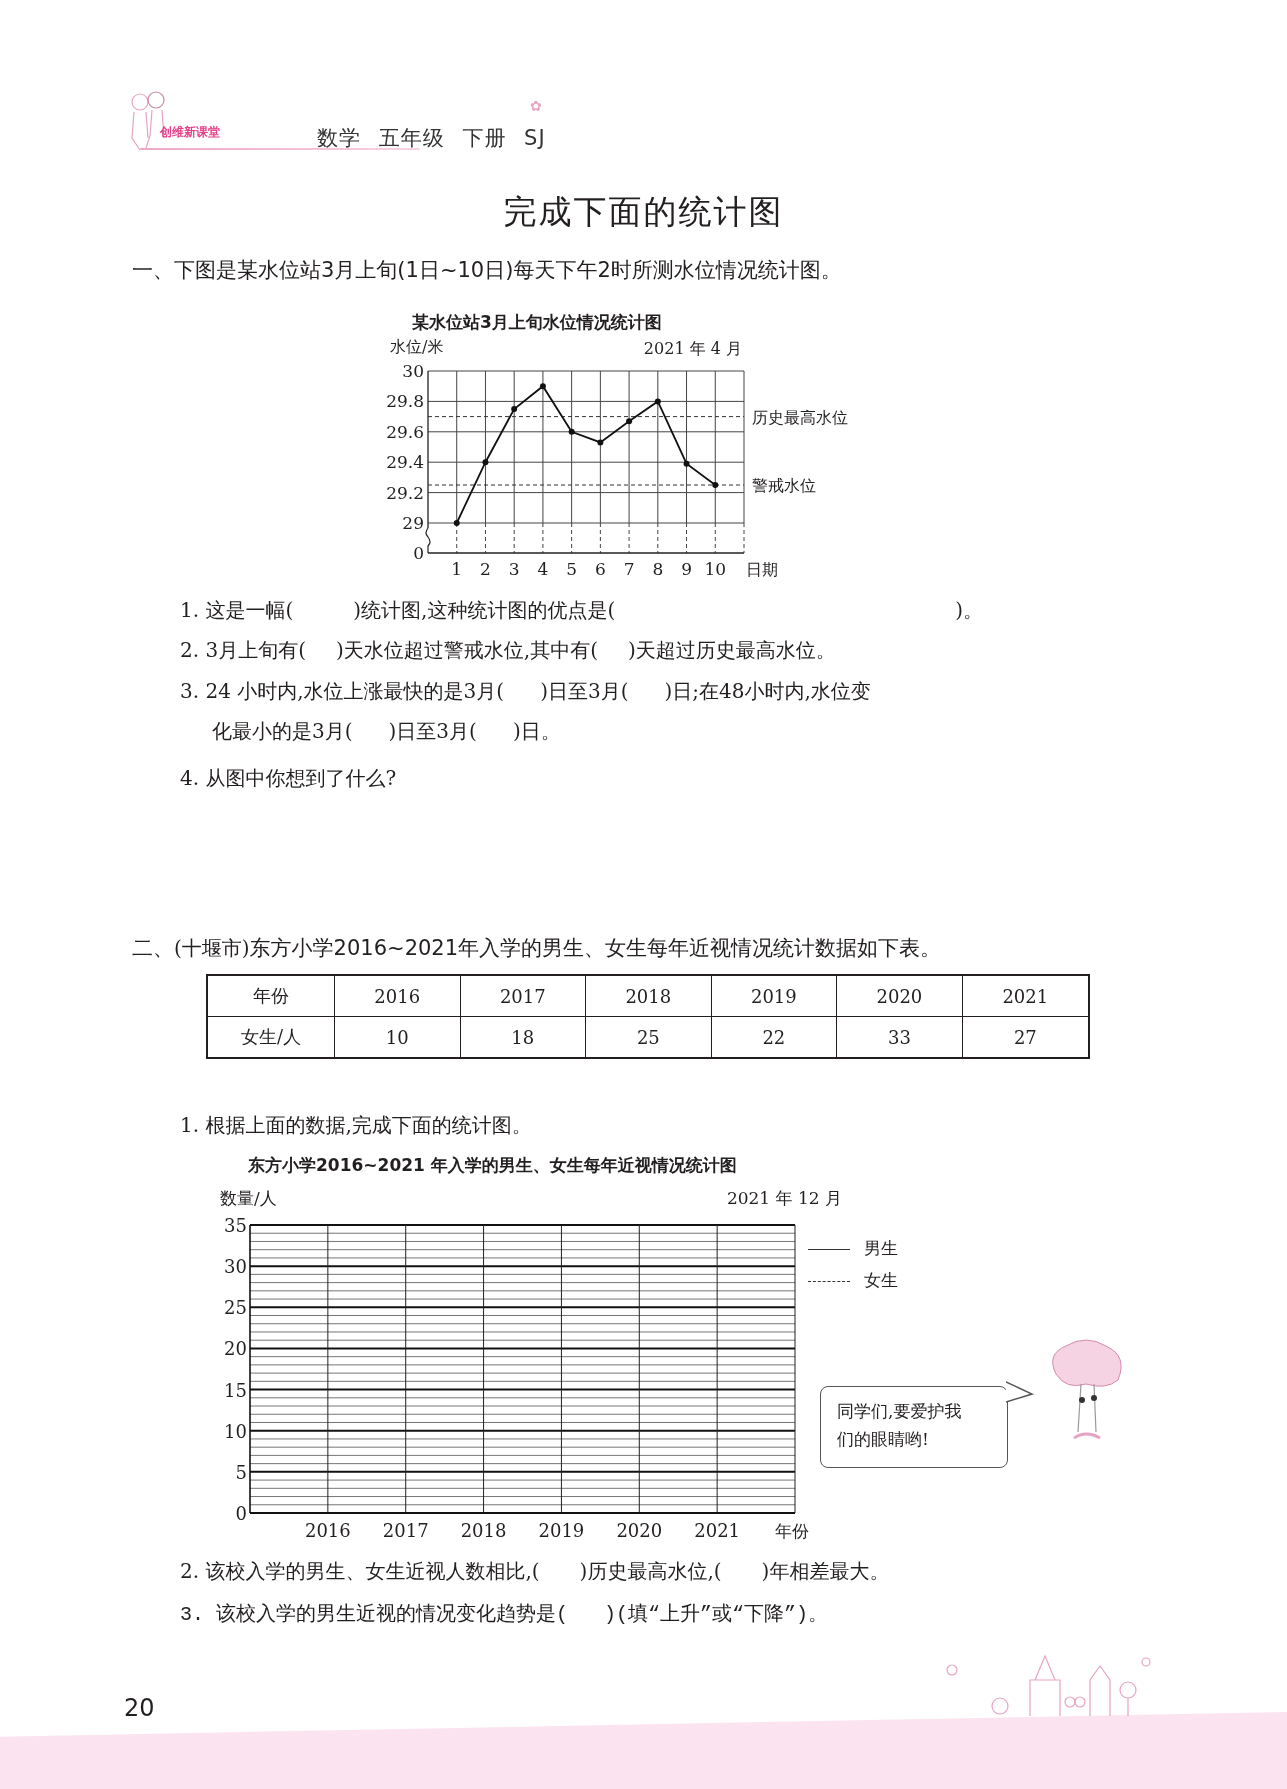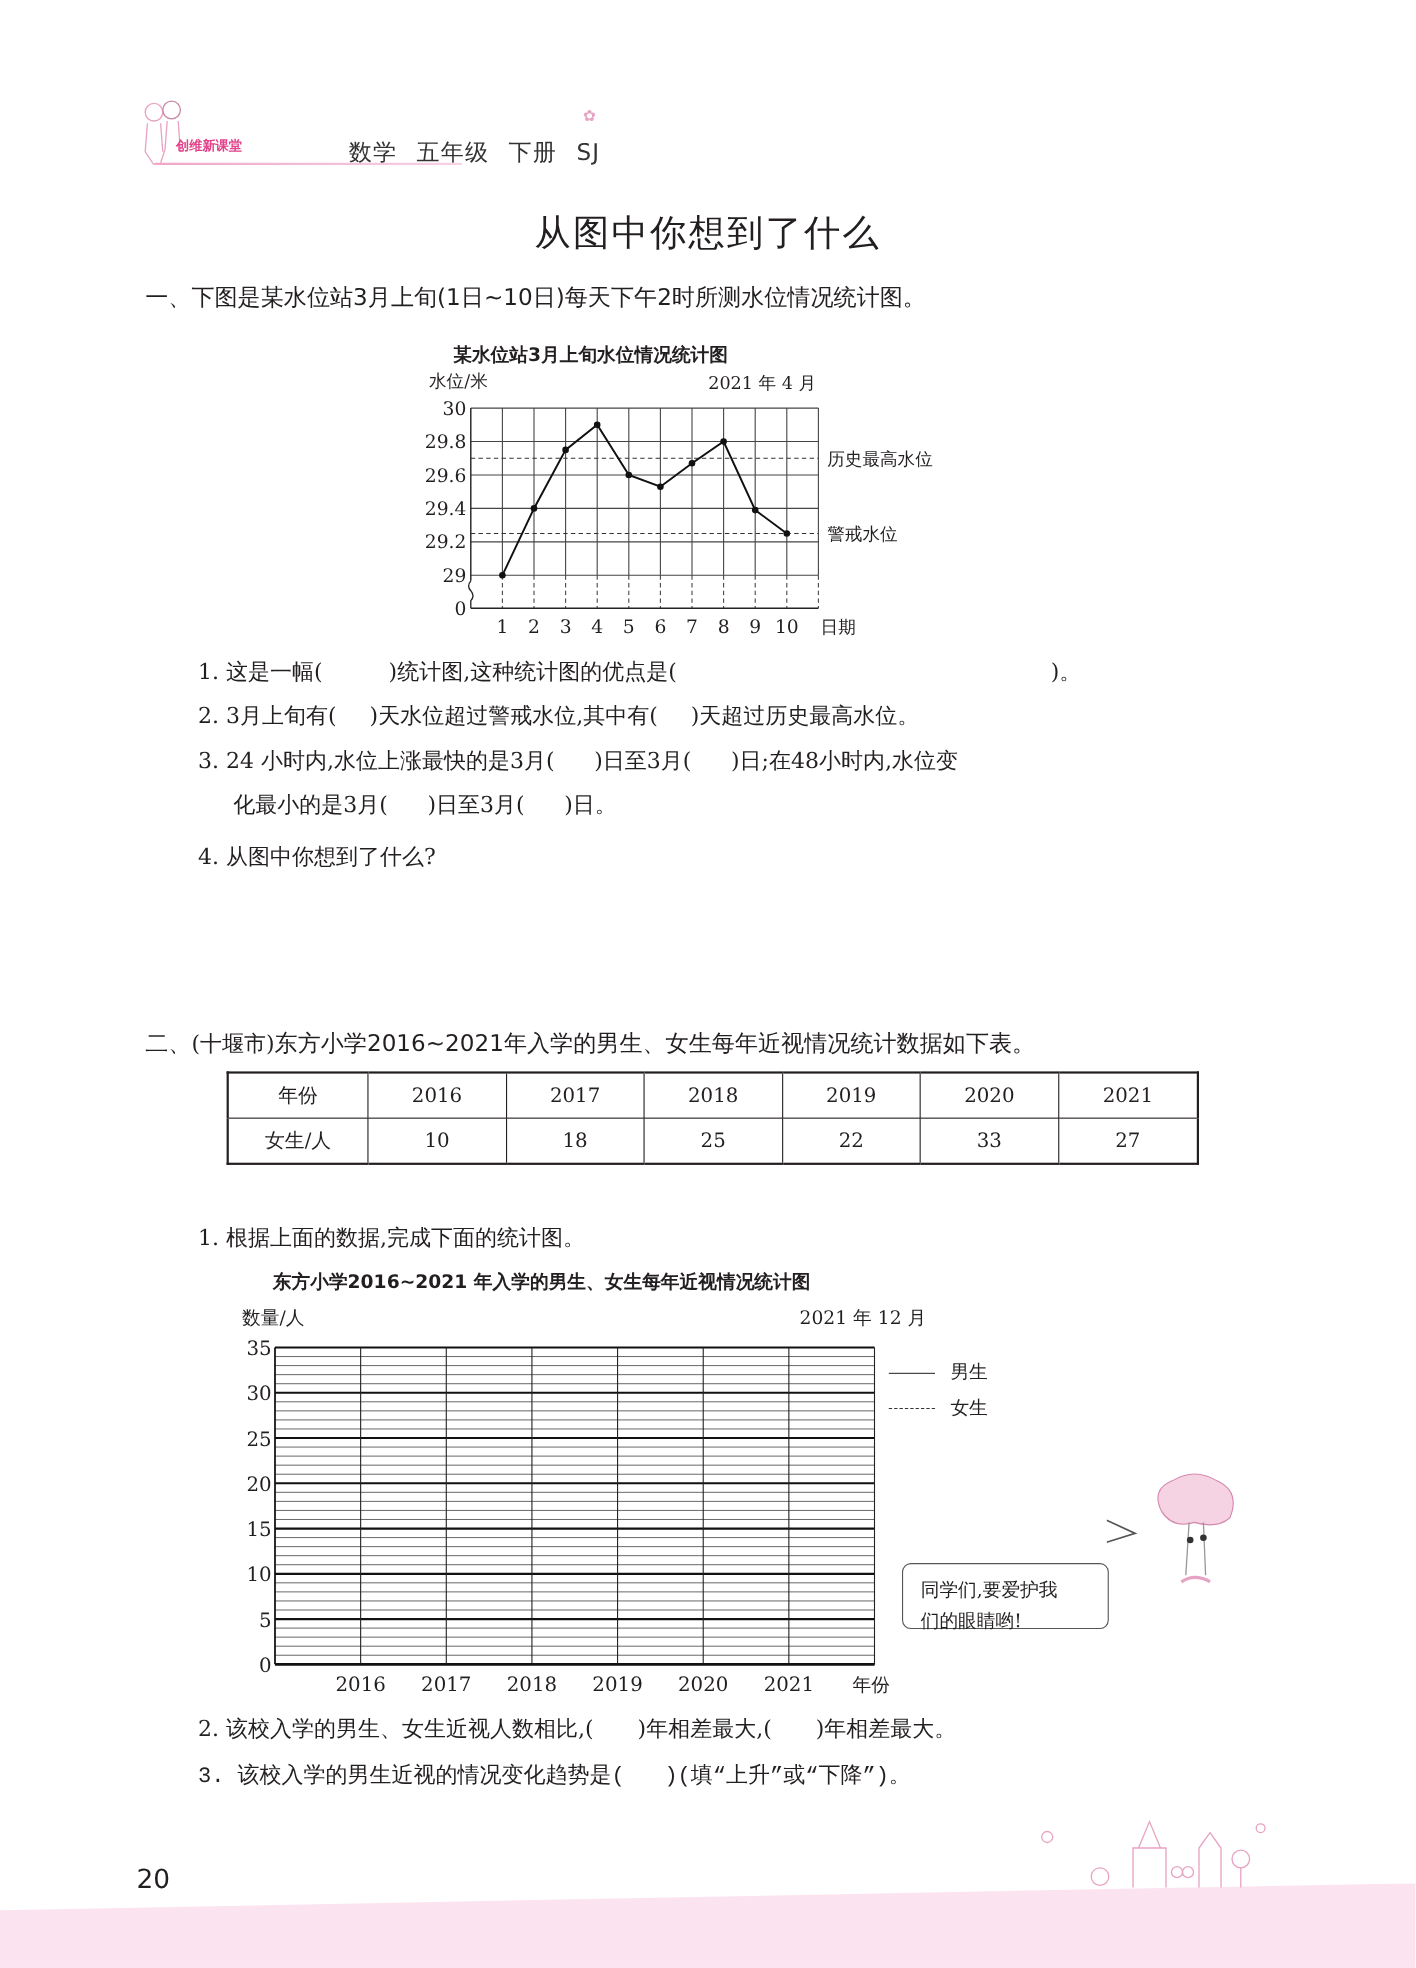--- a/index.html
+++ b/index.html
@@ -16,21 +16,21 @@
   .q-head { font-size:21px; color:#231f20; }
   .q-item { font-family:"DejaVu Serif", serif; font-size:20px; color:#231f20; }
   .paren { display:inline-block; }
   table.data { position:absolute; left:206px; top:974px; width:884px; border-collapse:collapse; font-family:"DejaVu Serif", serif; font-size:18px; }
   table.data td { border:1px solid #231f20; height:38px; text-align:center; }
   table.data tr:first-child td { border-top:2px solid #231f20; }
   table.data tr:last-child td { border-bottom:2px solid #231f20; }
   table.data td:first-child { border-left:2px solid #231f20; width:124px; }
   table.data td:last-child { border-right:2px solid #231f20; }
   .chart-title { font-size:17px; color:#231f20; font-weight:bold; }
-  .bubble { left:820px; top:1421px; width:188px; height:60px; border:1.5px solid #555; border-radius:8px; background:#fff;
+  .bubble { left:820px; top:1386px; width:188px; height:82px; border:1.5px solid #555; border-radius:8px; background:#fff;
             font-family:"DejaVu Serif", serif; font-size:17px; line-height:28px; padding:10px 0 0 16px; box-sizing:border-box; }
   .page-num { left:124px; top:1694px; font-size:24px; color:#231f20; }
   .footer-band { left:0; top:1712px; width:1287px; height:77px; background:#fbe4ef; clip-path:polygon(0 32%, 100% 0, 100% 100%, 0 100%); }
   .legend-line-solid { display:inline-block; width:42px; border-top:1.5px solid #333; vertical-align:middle; margin-right:14px; }
   .legend-line-dashed { display:inline-block; width:42px; border-top:1.5px dashed #333; vertical-align:middle; margin-right:14px; }
   svg text { font-family:"DejaVu Serif", serif; fill:#231f20; }
 </style>
 </head>
 <body>
 
@@ -44,21 +44,21 @@
 <div class="abs flower" style="left:530px; top:98px;">✿</div>
 <div class="abs header-brand">创维新课堂</div>
 <div class="abs header-meta">
   <span>数学</span>
   <span>五年级</span>
   <span>下册</span>
   <span>SJ</span>
 </div>
 <div class="abs header-underline"></div>
 
-<div class="abs page-title">从图中你想到了什么</div>
+<div class="abs page-title">完成下面的统计图</div>
 
 <div class="abs q-head" style="left:132px; top:256px;">一、下图是某水位站3月上旬(1日~10日)每天下午2时所测水位情况统计图。</div>
 
 <div class="abs chart-title" style="left:412px; top:311px;">某水位站3月上旬水位情况统计图</div>
 
 <svg class="abs" style="left:380px; top:330px;" width="520" height="255" id="chart1">
     <line x1="48" x2="364" y1="193" y2="193" stroke="#444" stroke-width="1"></line>
     <line x1="48" x2="364" y1="162.6000000000001" y2="162.6000000000001" stroke="#444" stroke-width="1"></line>
     <line x1="48" x2="364" y1="132.20000000000022" y2="132.20000000000022" stroke="#444" stroke-width="1"></line>
     <line x1="48" x2="364" y1="101.79999999999978" y2="101.79999999999978" stroke="#444" stroke-width="1"></line>
@@ -250,21 +250,21 @@
 </svg>
 <svg class="abs" style="left:1036px; top:1334px;" width="100" height="112">
   <path d="M20 40 Q10 20 30 12 Q50 0 70 12 Q92 22 82 46 Q70 56 50 50 Q30 56 20 40 Z" fill="#f6d3e3" stroke="#d48aae" stroke-width="1"></path>
   <path d="M45 50 L42 98 M58 50 L60 98" stroke="#999" stroke-width="1.2" fill="none"></path>
   <circle cx="46" cy="66" r="3" fill="#333"></circle>
     <circle cx="58" cy="64" r="3" fill="#333"></circle>
   <path d="M38 104 Q50 96 64 104" stroke="#e7a3c3" stroke-width="3" fill="none"></path>
 </svg>
 
 <div class="abs q-item" style="left:180px; top:1558px;">
-  <span>2. 该校入学的男生、女生近视人数相比,(</span><span class="paren" style="width:40px"></span><span>)年相差最大,(</span><span class="paren" style="width:40px"></span><span>)年相差最大。</span>
+  <span>2. 该校入学的男生、女生近视人数相比,(</span><span class="paren" style="width:40px"></span><span>)历史最高水位,(</span><span class="paren" style="width:40px"></span><span>)年相差最大。</span>
 </div>
 <div class="abs q-item" style="left:180px; top:1600px;font-family:Liberation Mono, monospace;">
   <span>3. 该校入学的男生近视的情况变化趋势是(</span><span class="paren" style="width:36px"></span><span>)(填“上升”或“下降”)。</span>
 </div>
 
 <div class="abs footer-band"></div>
 <div class="abs page-num">20</div>
 <svg class="abs" style="left:940px; top:1650px;" width="230" height="70">
   <g fill="none" stroke="#e7a3c3" stroke-width="1.2">
     <path d="M90 66 L90 30 L120 30 L120 66 M95 30 L105 6 L115 30"></path>

